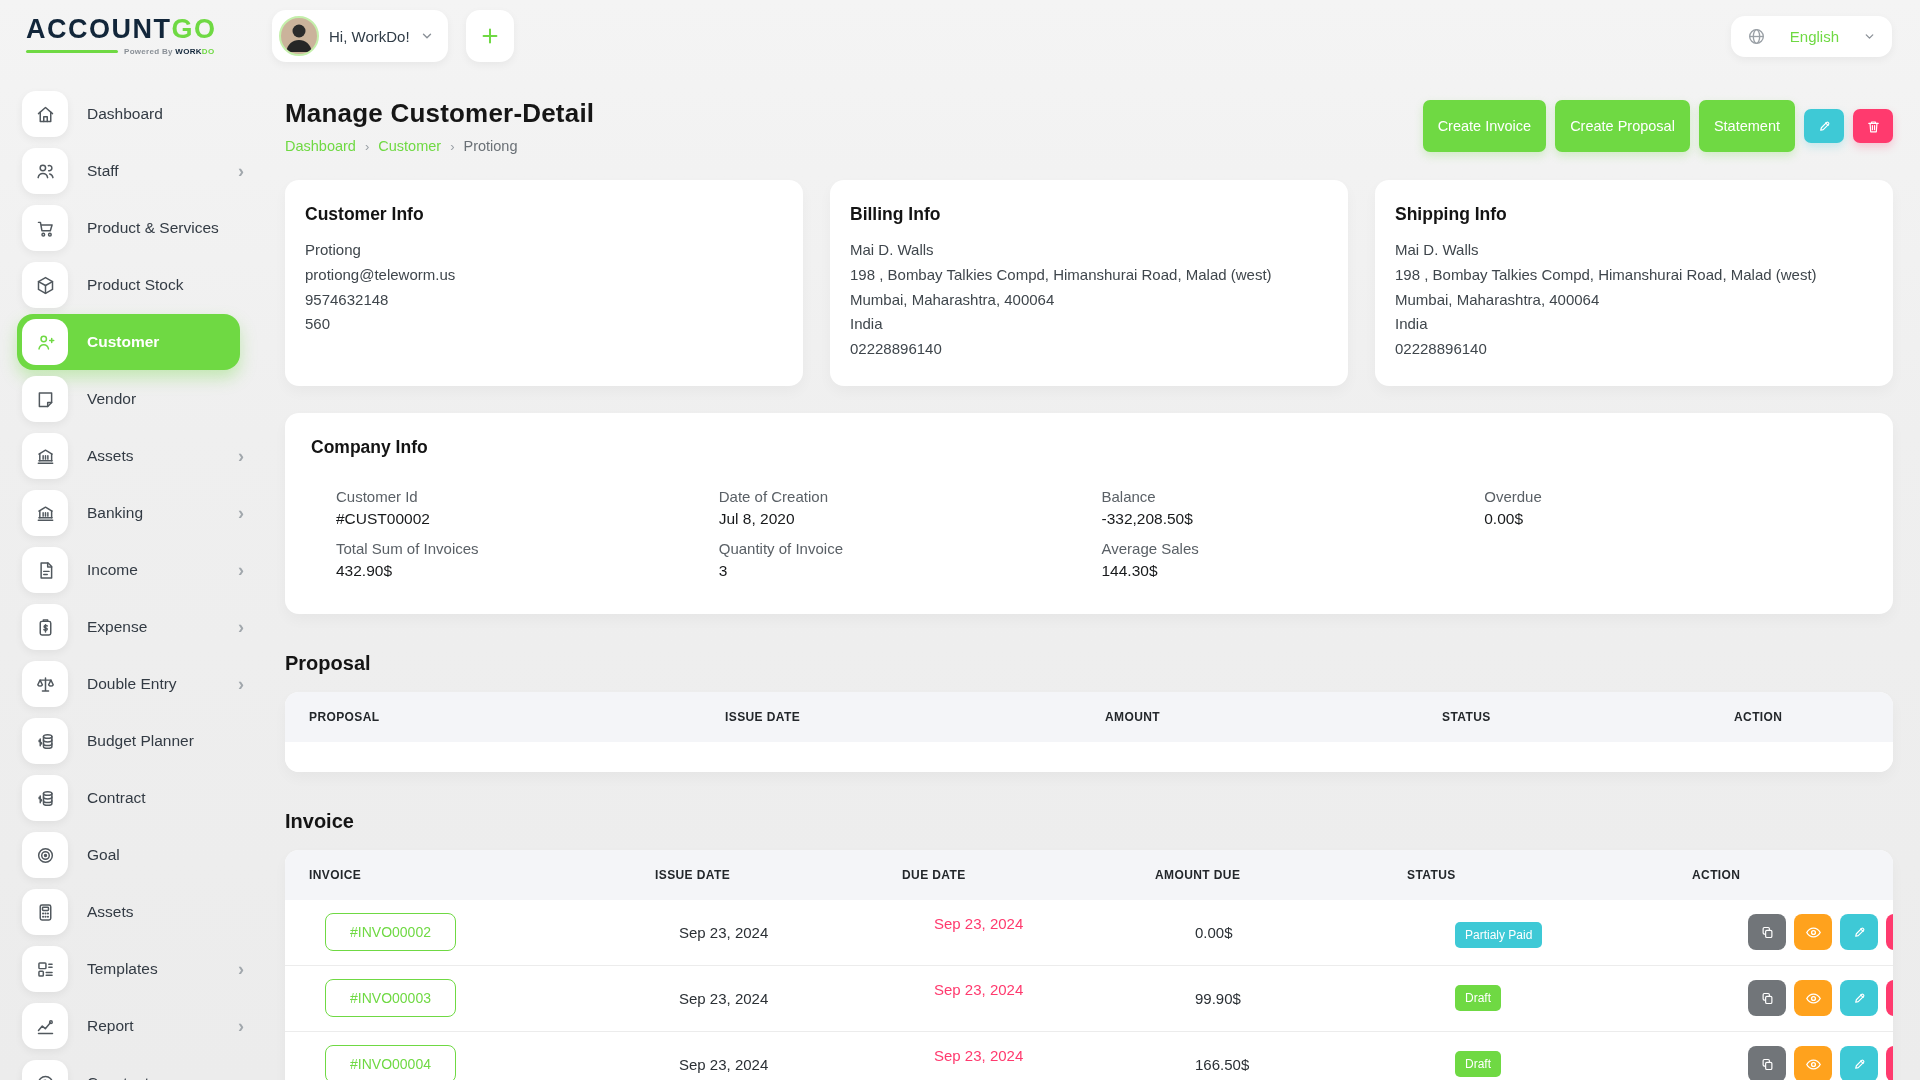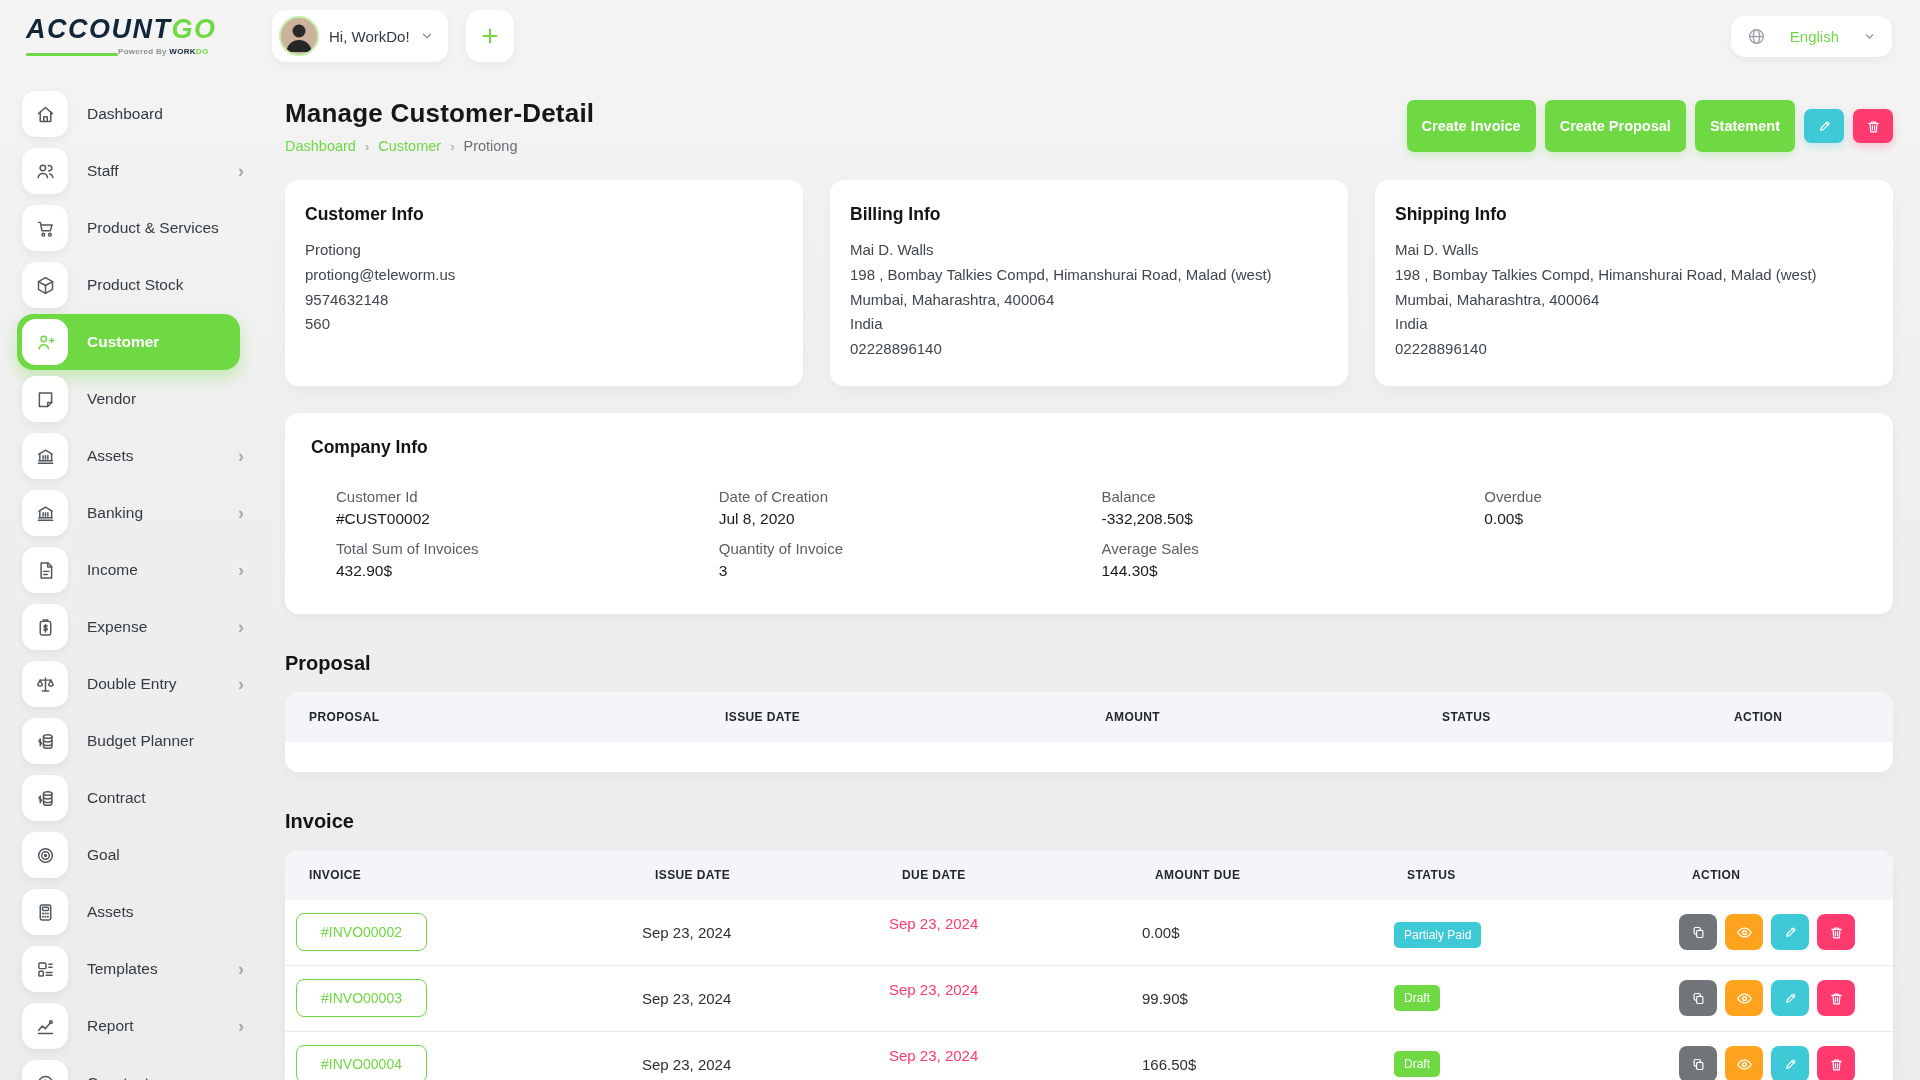--- a/index.html
+++ b/index.html
@@ -10,23 +10,23 @@
   html,body{width:1920px;height:1080px;overflow:hidden;}
   body{
     font-family:"Liberation Sans", sans-serif;
     background:linear-gradient(180deg,#f4f4f4 0%,#efefef 40%,#ececec 100%);
     color:var(--ink);
   }
   svg{display:block;}
   
   .topbar{display:flex;align-items:center;height:72px;padding:0 28px 0 26px;}
   .logo-block{width:232px;flex:0 0 232px;}
-  .logo-line{font-size:27px;font-weight:800;letter-spacing:1.5px;line-height:1;font-style:italic;}
+  .logo-line{font-size:27px;font-weight:800;letter-spacing:1.5px;line-height:1;}
   .logo-line .lp{color:var(--navy);} .logo-line .la{color:var(--primary);}
-  .powered{display:flex;align-items:flex-end;margin-top:4px;}
+  .powered{display:flex;align-items:center;gap:6px;margin-top:4px;}
   .powered .bar{height:3px;width:92px;background:var(--primary);border-radius:2px;}
   .powered .ptxt{font-size:8px;color:#8a9097;font-weight:700;letter-spacing:.3px;}
   .powered .pw1{color:var(--navy);} .powered .pw2{color:var(--primary);}
   .user-pill{display:flex;align-items:center;gap:10px;background:#fff;border-radius:14px;
     padding:6px 14px 6px 7px;box-shadow:0 3px 8px rgba(0,0,0,.05);margin-left:14px;cursor:pointer;}
   .avatar{width:40px;height:40px;border-radius:50%;background:#cbb39b;border:2px solid #c4efab;overflow:hidden;position:relative;}
   .greeting{font-size:15px;color:#2f3b46;font-weight:500;}
   .chev{color:#8a9097;}
   .add-btn{width:48px;height:52px;background:#fff;border:none;border-radius:14px;margin-left:18px;
     box-shadow:0 3px 8px rgba(0,0,0,.05);display:flex;align-items:center;justify-content:center;
@@ -48,21 +48,21 @@
   .side-item.active .side-label{color:#fff;font-weight:700;}
   
   .main{flex:1;padding:14px 27px 0 27px;min-width:0;}
   .page-head{display:flex;align-items:center;justify-content:space-between;margin-top:12px;}
   .page-title{font-size:26px;font-weight:600;color:#161616;letter-spacing:.2px;}
   .breadcrumb{margin-top:9px;font-size:14.5px;color:#6a7076;display:flex;gap:9px;align-items:center;}
   .breadcrumb a{color:var(--primary);text-decoration:none;cursor:pointer;}
   .breadcrumb .sep{color:#9aa0a6;font-size:13px;}
   .head-actions{display:flex;gap:9px;align-items:center;}
   .btn{border:none;border-radius:7px;font-family:inherit;font-size:14.5px;cursor:pointer;color:#fff;}
-  .btn-green{background:var(--primary);padding:18px 15px;box-shadow:0 4px 8px rgba(111,217,67,.25);font-weight:bold;}
+  .btn-green{background:var(--primary);padding:18px 15px;box-shadow:0 4px 8px rgba(111,217,67,.25);}
   .btn-icon{width:40px;height:34px;display:flex;align-items:center;justify-content:center;border-radius:7px;}
   .btn-cyan{background:var(--info);box-shadow:0 4px 8px rgba(62,201,214,.25);}
   .btn-pink{background:var(--danger);box-shadow:0 4px 8px rgba(255,58,110,.25);}
   
   .cards-row{display:grid;grid-template-columns:1fr 1fr 1fr;gap:27px;margin-top:26px;}
   .card{background:#fff;border-radius:14px;box-shadow:0 6px 14px rgba(20,20,20,.035);padding:24px 26px;}
   .card h3{font-size:17.5px;font-weight:700;color:#141414;margin-bottom:13px;}
   .card .line{font-size:15px;color:#3f464c;line-height:1.65;}
   .info-card{min-height:180px;padding-left:20px;}
   
@@ -71,21 +71,21 @@
   .field .flabel{font-size:15px;color:var(--muted);}
   .field .fvalue{font-size:15.5px;font-weight:400;color:#17191b;margin-top:5px;}
   
   .section-title{font-size:20px;font-weight:700;color:#141414;margin:38px 0 17px 0;}
   .table-card{background:#fff;border-radius:14px;box-shadow:0 6px 14px rgba(20,20,20,.035);overflow:hidden;}
   .thead{background:#f4f5f8;display:grid;align-items:center;height:50px;padding:0 24px;}
   .th{font-size:12px;font-weight:700;color:#23272b;letter-spacing:.4px;text-transform:uppercase;}
   .proposal-grid{grid-template-columns:416px 380px 337px 292px 1fr;}
   .invoice-grid{grid-template-columns:346px 247px 253px 252px 285px 178px;}
   .empty-body{height:30px;background:#fff;}
-  .trow{display:grid;align-items:center;height:66px;padding:0 11px;border-bottom:1px solid #ececec;background:#fff;}
+  .trow{display:grid;align-items:center;height:66px;padding:0 40px;border-bottom:1px solid #ececec;background:#fff;gap:8px;}
   .trow:last-of-type{border-bottom:1px solid #ececec;}
   .inv-pill{display:inline-block;border:1px solid var(--primary);color:var(--primary);font-size:14px;
     padding:10px 0;width:131px;text-align:center;border-radius:8px;background:#fff;cursor:pointer;}
   .cell{font-size:15px;color:#2b3035;}
   .due{color:var(--danger);transform:translateY(-9px);}
   .badge{display:inline-block;color:#fff;font-size:12px;padding:6px 10px;border-radius:5px;}
   .row-actions{display:flex;gap:8px;}
   .act{width:38px;height:36px;border:none;border-radius:8px;display:flex;align-items:center;justify-content:center;
     color:#fff;cursor:pointer;}
   .act-gray{background:var(--secondary);} .act-orange{background:var(--warning);}

